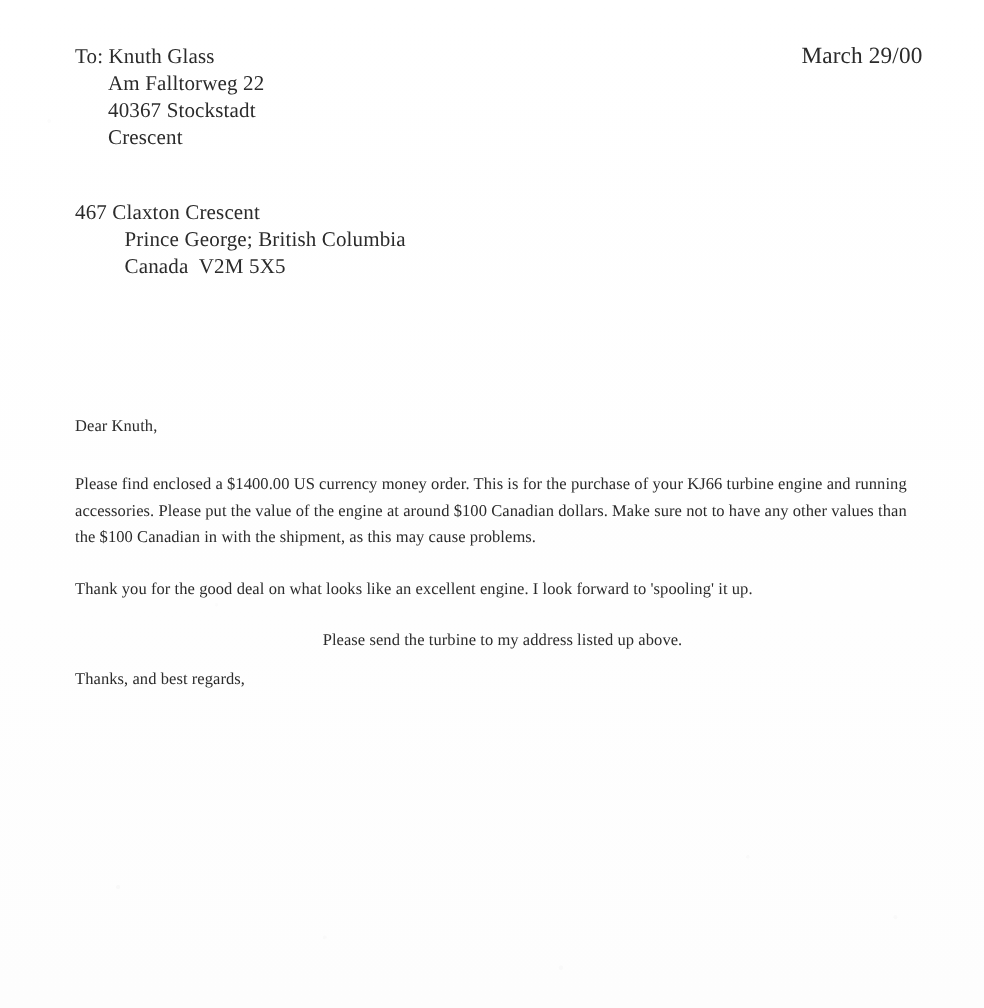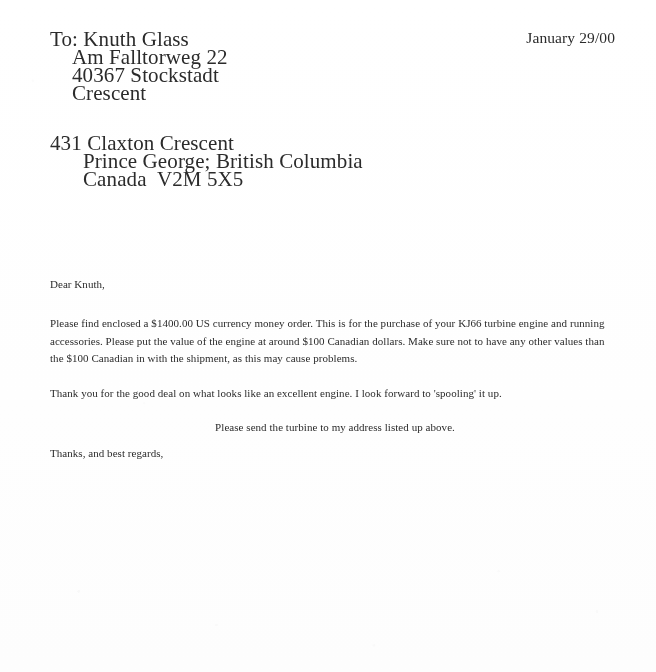--- a/index.html
+++ b/index.html
@@ -48,21 +48,21 @@
     right: 41px;
     font-size: 15.5px;
     line-height: 18px;
     letter-spacing: 0.1px;
     white-space: nowrap;
   }
 
   .addr-block {
     position: absolute;
     left: 50px;
-    font-size: 21px;
+    font-size: 14px;
     line-height: 18px;
     letter-spacing: 0.1px;
   }
   .addr-to   { top: 30px; }
   .addr-from { top: 134px; }
 
   .addr-line { white-space: pre; }
   .addr-to .addr-line + .addr-line   { padding-left: 22px; }
   .addr-from .addr-line + .addr-line { padding-left: 33px; }
 
@@ -86,31 +86,31 @@
   .para.closing    { margin-bottom: 21px; }
   .para.short      { margin-bottom: 9px; text-align: center; }
 </style>
 </head>
 <body>
 
 <div class="paper-noise"></div>
 
 <div class="page">
 
-  <div class="date-line">January 29/00</div>
+  <div class="date-line">March 29/00</div>
 
   <div class="addr-block addr-to">
     <div class="addr-line">To: Knuth Glass</div>
     <div class="addr-line">Am Falltorweg 22</div>
     <div class="addr-line">40367 Stockstadt</div>
     <div class="addr-line">Crescent</div>
   </div>
 
   <div class="addr-block addr-from">
-    <div class="addr-line">431 Claxton Crescent</div>
+    <div class="addr-line">467 Claxton Crescent</div>
     <div class="addr-line">Prince George; British Columbia</div>
     <div class="addr-line">Canada  V2M 5X5</div>
   </div>
 
   <div class="body-block">
     <p class="para salutation">Dear Knuth,</p>
     <p class="para">Please find enclosed a $1400.00 US currency money order. This is for the purchase of your KJ66 turbine engine and running accessories. Please put the value of the engine at around $100 Canadian dollars. Make sure not to have any other values than the $100 Canadian in with the shipment, as this may cause problems.</p>
     <p class="para">Thank you for the good deal on what looks like an excellent engine. I look forward to 'spooling' it up.</p>
     <p class="para short">Please send the turbine to my address listed up above.</p>
     <p class="para closing">Thanks, and best regards,</p>

